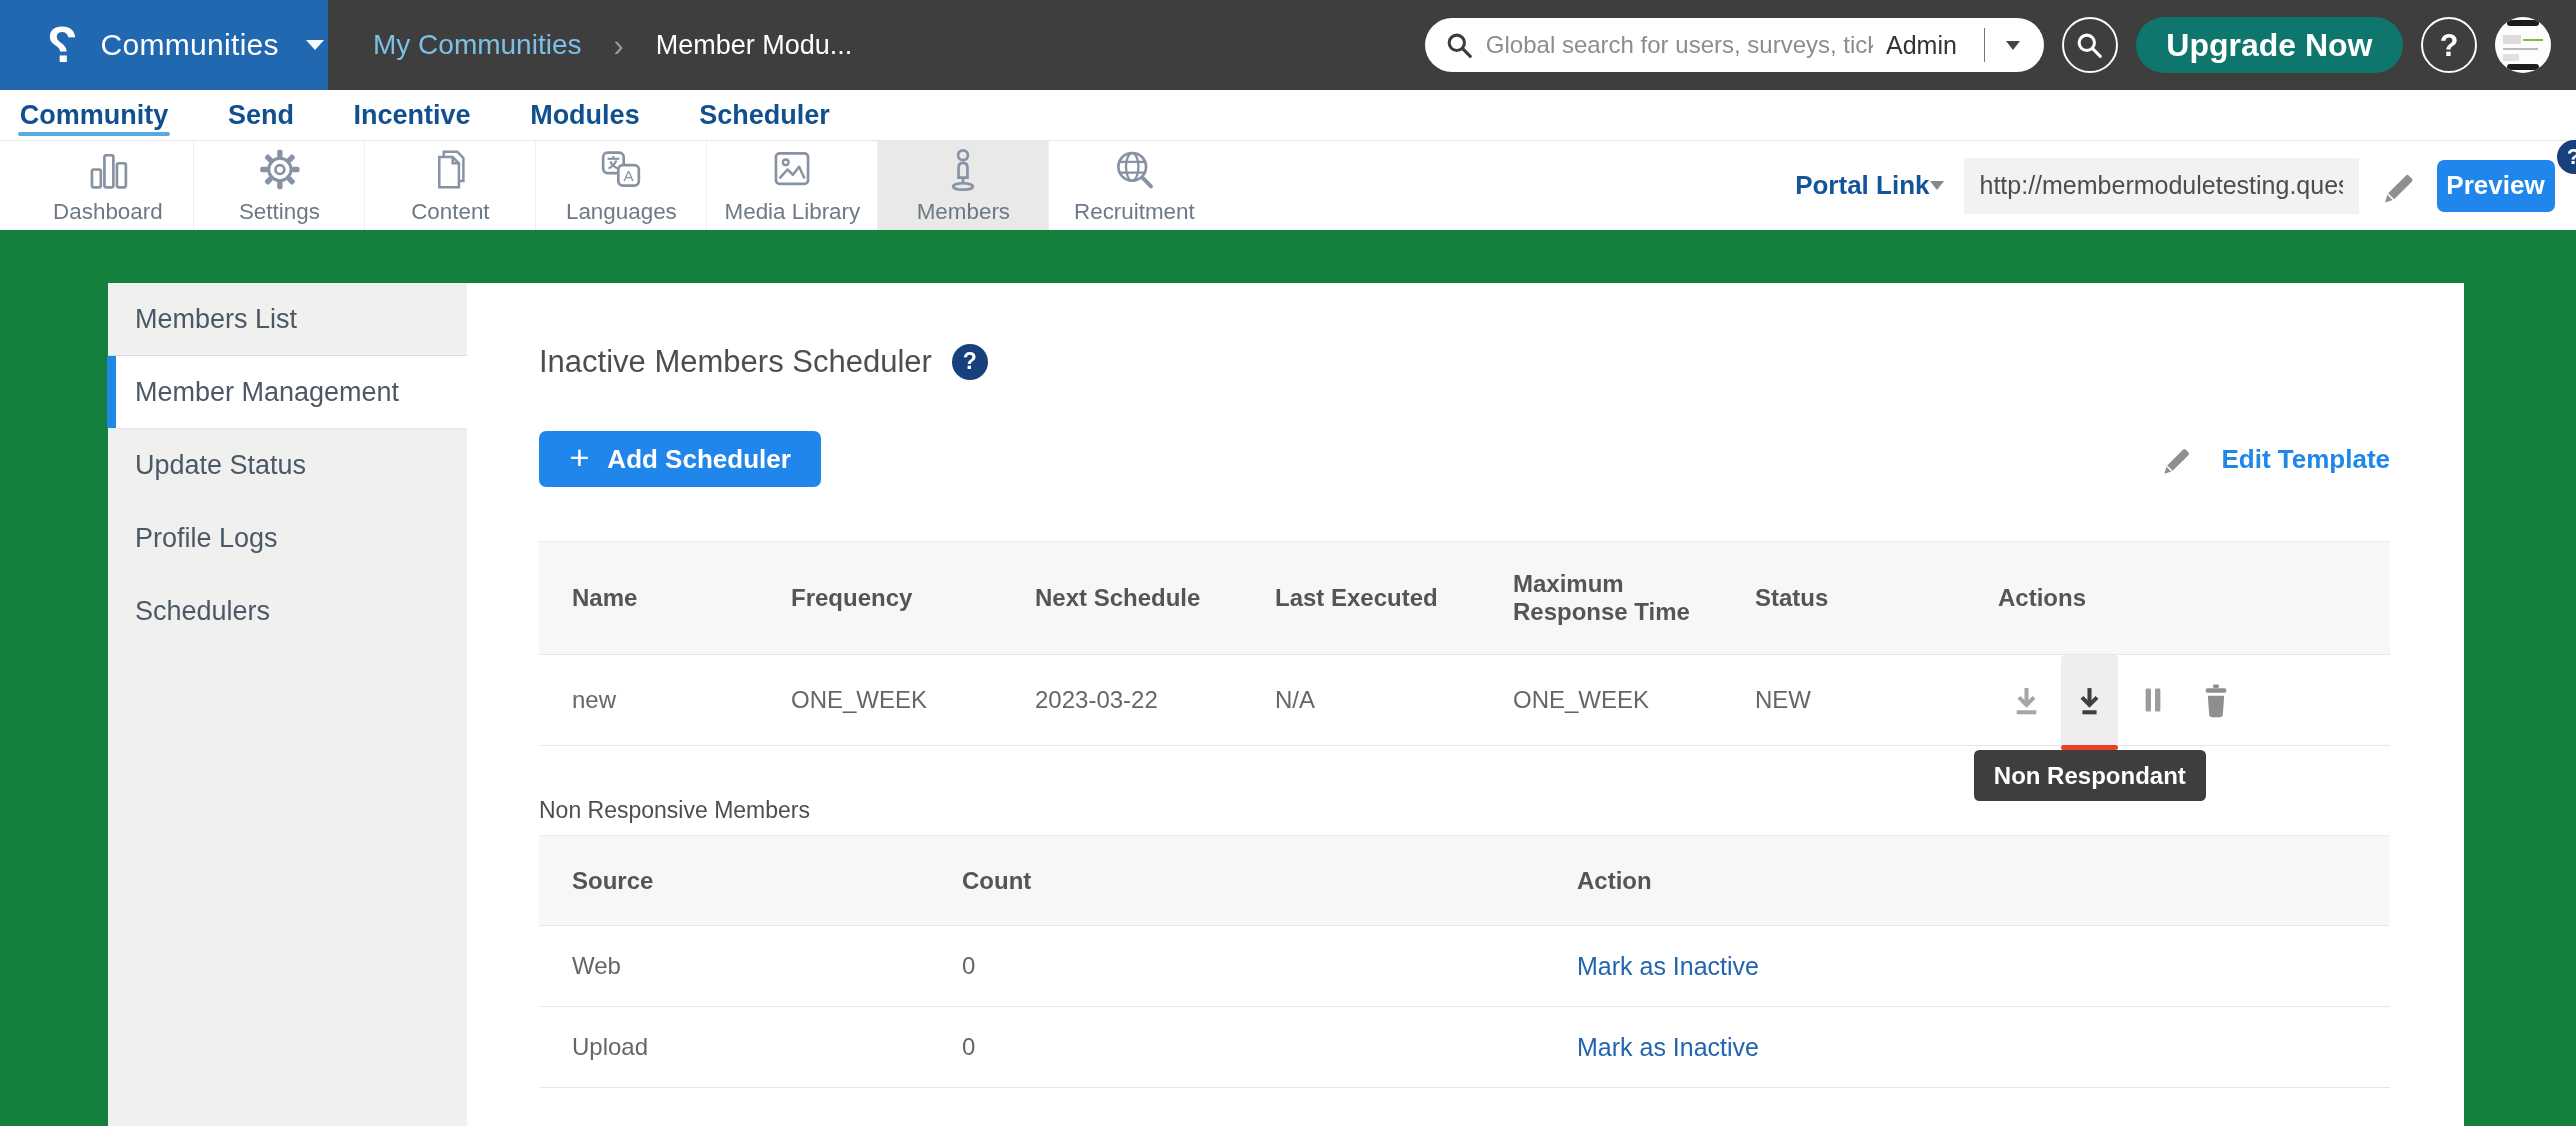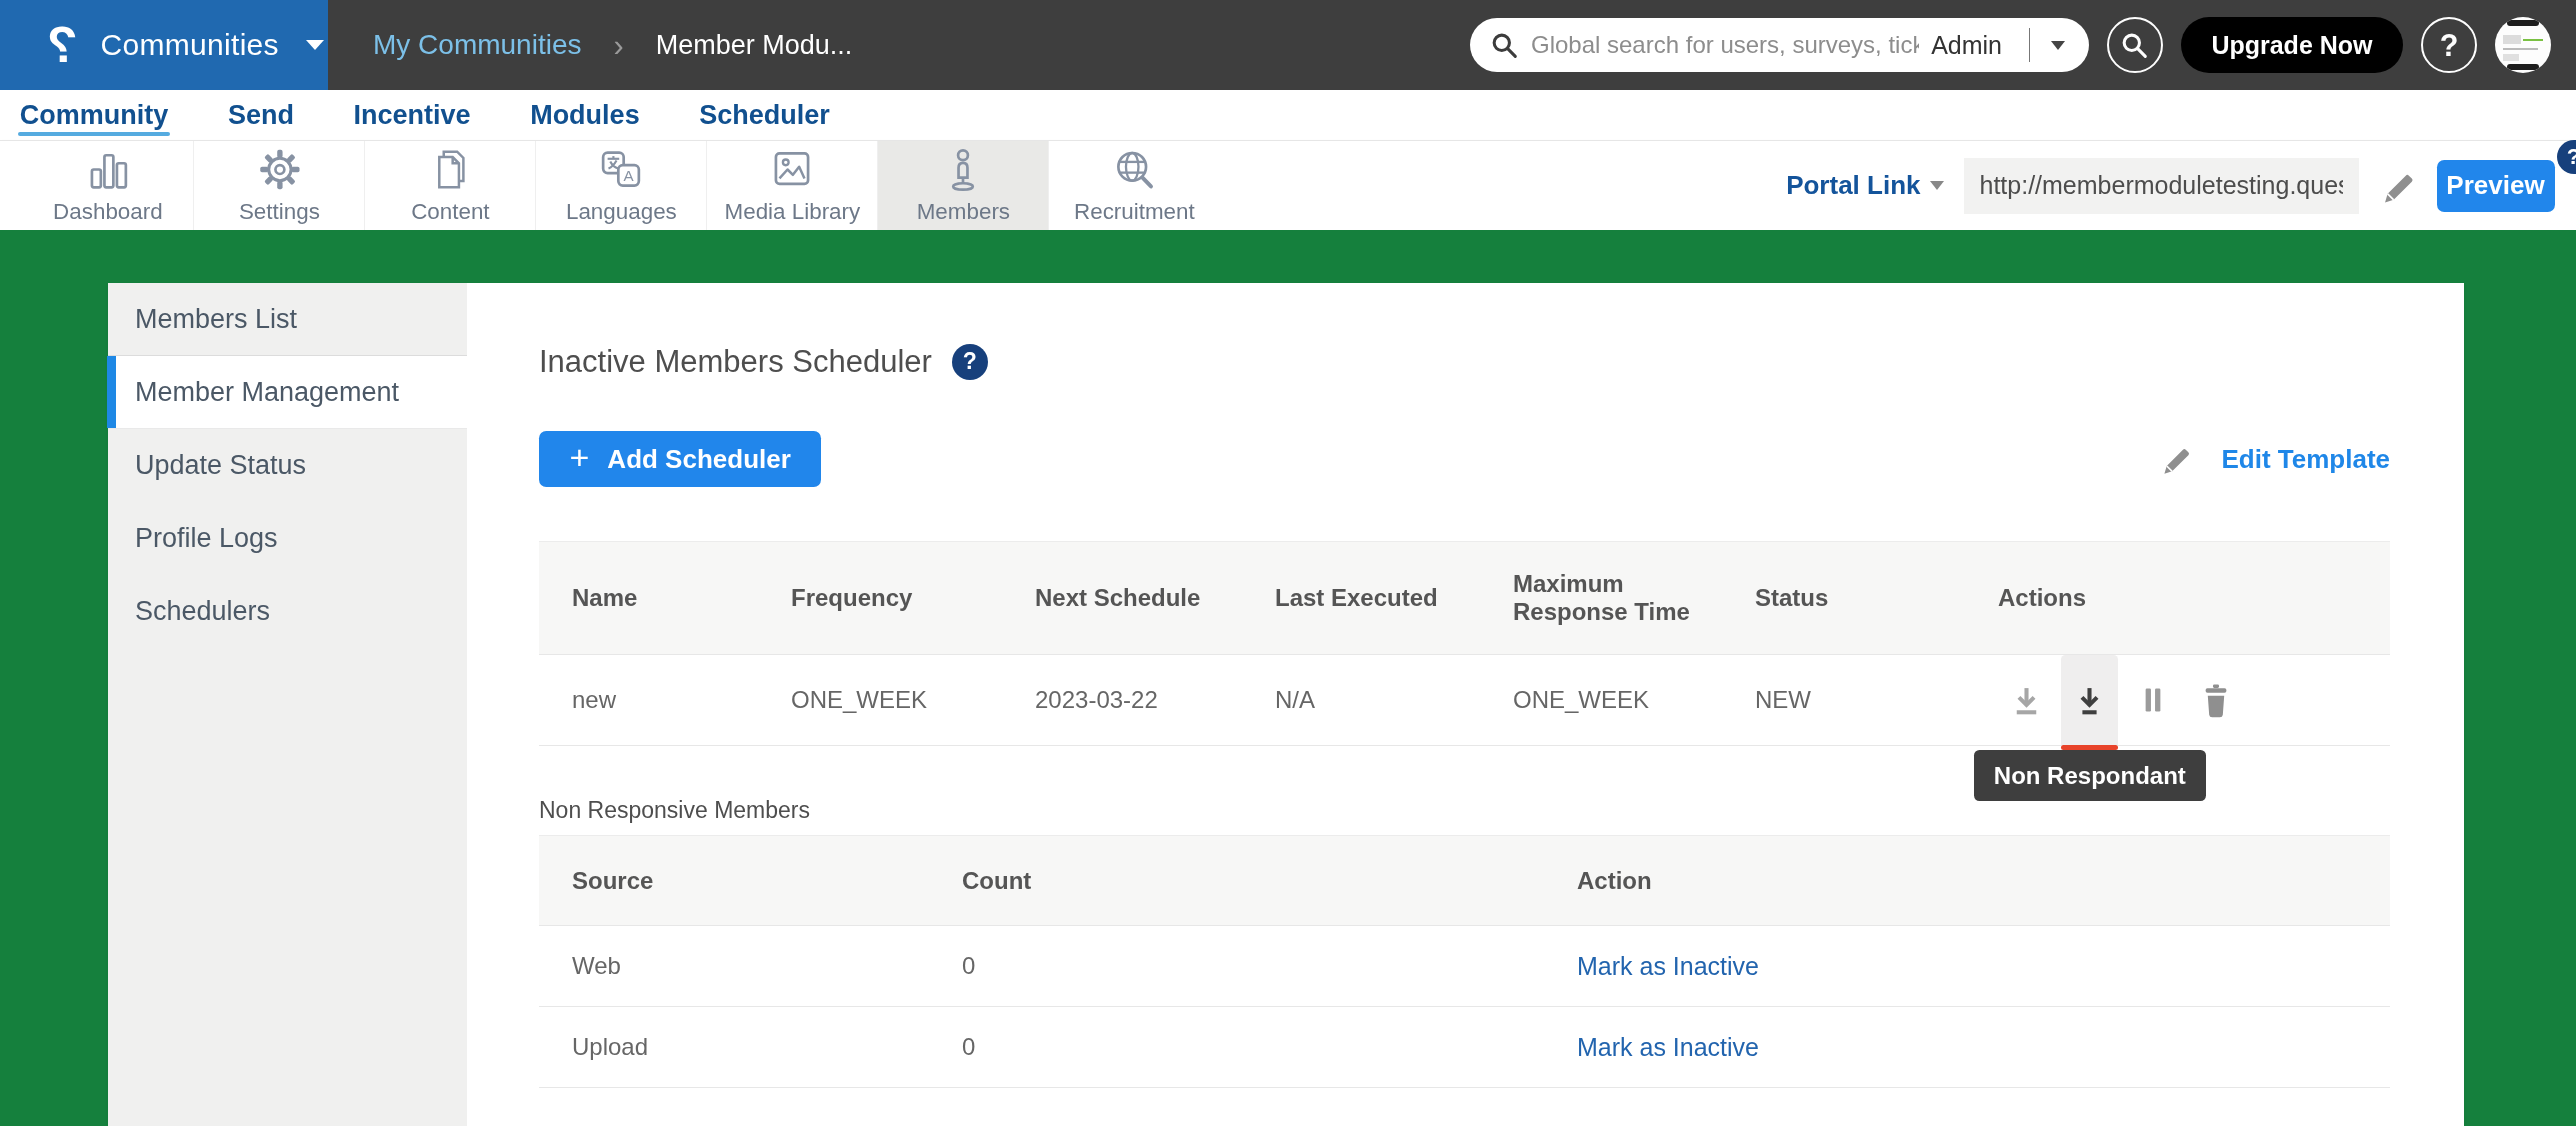--- a/index.html
+++ b/index.html
@@ -19,42 +19,42 @@
   .header-right { margin-left:auto; display:flex; align-items:center; gap:18px; padding-right:25px; }
   .search-pill { width:619px; height:54px; background:#fff; border-radius:27px; display:flex; align-items:center; padding:0 18px 0 21.5px; gap:12.6px; }
   .search-pill svg { flex-shrink:0; }
   .search-input { flex:1; border:none; outline:none; font-size:24px; color:#333; font-family:inherit; background:transparent; min-width:0; }
   .search-input::placeholder { color:#8d8d8d; }
   .scope { color:#333; font-size:25px; padding-right:14.4px; cursor:pointer; }
   .scope-divider { width:0.9px; height:34px; background:#777; }
   .scope-caret { width:0; height:0; border-left:7.2px solid transparent; border-right:7.2px solid transparent; border-top:9px solid #444; margin:0 5.4px 0 9px; cursor:pointer; }
   .ring-btn { width:56px; height:56px; border-radius:50%; border:2.7px solid #fdfdfd; display:flex; align-items:center; justify-content:center; color:#fff; cursor:pointer; flex-shrink:0; }
   .ring-btn .qmark { font-size:30.5px; font-weight:700; color:#fdfdfd; }
-  .upgrade-btn { height:56px; padding:0 30.5px; background:#000000; border:none; border-radius:28px; color:#fff; font-size:25px; font-weight:700; font-family:inherit; cursor:pointer; }
+  .upgrade-btn { height:56px; padding:0 30.5px; background:#0f766e; border:none; border-radius:28px; color:#fff; font-size:32px; font-weight:700; font-family:inherit; cursor:pointer; }
   .avatar { width:56px; height:56px; border-radius:50%; background:#fdfdfd; position:relative; overflow:hidden; cursor:pointer; flex-shrink:0; }
   .avatar .cap-top { position:absolute; top:2.7px; left:11.7px; right:11.7px; height:6.3px; background:#1d1d1d; border-radius:3.6px; }
   .avatar .cap-bottom { position:absolute; bottom:2.7px; left:11.7px; right:11.7px; height:6.3px; background:#1d1d1d; border-radius:3.6px; }
   .avatar .ln1 { position:absolute; top:18px; left:8px; width:18px; height:9px; background:#dcdcdc; }
   .avatar .ln2 { position:absolute; top:21.5px; right:8px; width:20px; height:2.7px; background:#7ac143; }
   .avatar .ln3 { position:absolute; top:30.5px; left:8px; right:12.6px; height:2.7px; background:#bbb; }
   .avatar .ln4 { position:absolute; top:37px; left:8px; width:16px; height:7.2px; background:#e0e0e0; }
 
   
   .tabs-row { position:absolute; top:90px; left:0; width:2576px; height:50px; background:#fff; display:flex; align-items:stretch; padding-left:18px; }
   .tab { position:relative; display:flex; align-items:center; margin-right:56px; color:#11508f; font-size:27px; font-weight:700; cursor:pointer; padding:0 1.8px; }
   .tab.active::after { content:""; position:absolute; left:0; right:0; bottom:3.6px; height:4.5px; background:#55abe0; border-radius:2.7px; }
 
   
   .module-row { position:absolute; top:140px; left:0; width:2576px; height:90px; background:#fff; border-top:0.9px solid #e6e6e6; box-shadow:0 2.7px 4.5px rgba(0,0,0,.07); display:flex; align-items:stretch; padding-left:22.4px; }
   .module-cell { width:171px; display:flex; flex-direction:column; align-items:center; justify-content:center; gap:5.4px; color:#8792a3; cursor:pointer; border-left:0.9px solid #efefef; }
   .module-cell:first-child { border-left:none; }
   .module-cell.active { background:#e9e9e7; }
   .module-label { font-size:22.4px; color:#6d7888; }
   .portal-area { margin-left:auto; display:flex; align-items:center; padding-right:21.5px; gap:20px; }
-  .portal-link { display:flex; align-items:center; gap:9px; color:#14549b; font-size:26px; font-weight:600; cursor:pointer; }
+  .portal-link { display:flex; align-items:center; color:#14549b; font-size:26px; font-weight:600; cursor:pointer; }
   .portal-caret { width:0; height:0; border-left:7.2px solid transparent; border-right:7.2px solid transparent; border-top:9px solid #888; }
   .portal-url { width:395px; height:56px; background:#f2f2f1; border:none; outline:none; font-family:inherit; font-size:25px; color:#4d4d4d; padding:0 16px; }
   .pencil-btn { background:none; border:none; cursor:pointer; display:flex; }
   .preview-wrap { position:relative; }
   .preview-btn { width:118px; height:52px; background:#2186eb; color:#fff; border:none; border-radius:7.2px; font-family:inherit; font-size:26px; font-weight:600; cursor:pointer; }
   .mini-help { position:absolute; top:-20px; right:-36px; width:34px; height:34px; background:#17407c; color:#fff; border-radius:50%; font-size:22.4px; font-weight:700; display:flex; align-items:center; justify-content:center; cursor:pointer; }
 
   
   .page { position:absolute; top:230px; left:0; width:2576px; bottom:0; background:#15803d; }
   .panel { position:absolute; left:108px; top:53px; width:2356px; bottom:0; background:#fff; box-shadow:0 0.9px 3.6px rgba(0,0,0,.06); display:flex; }

